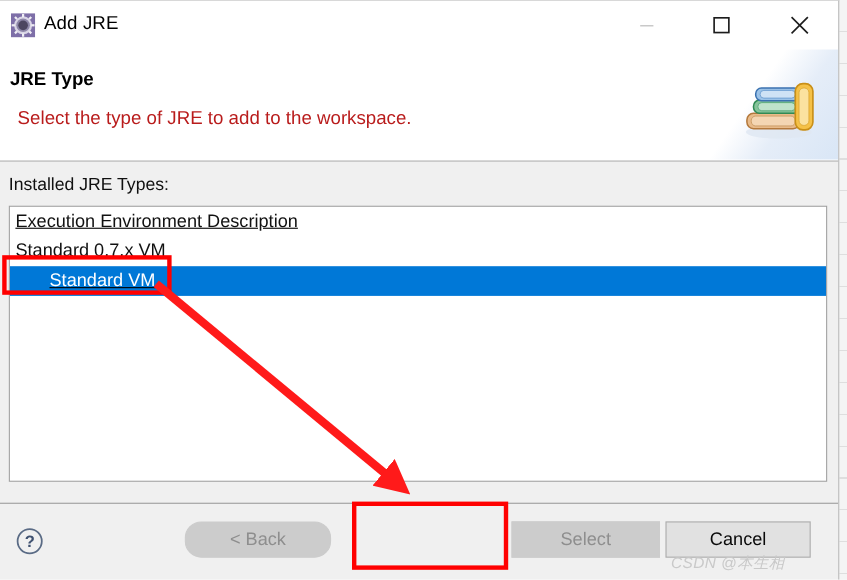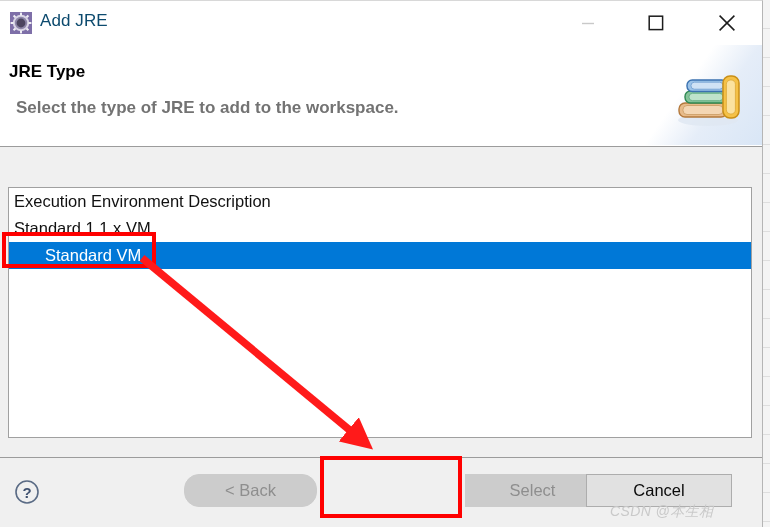--- a/index.html
+++ b/index.html
@@ -48,21 +48,21 @@
   }
   #title-icon {
     position: absolute;
     left: 10px; top: 11px;
     width: 22px; height: 22px;
   }
   #title-text {
     position: absolute;
     left: 40px; top: 10px;
     font-size: 17px;
-    color: #0c4a6e;
+    color: #000000;
     letter-spacing: .1px;
   }
   .winbtn {
     position: absolute;
     top: 0;
     width: 46px; height: 32px;
   }
   .winbtn svg { position:absolute; left:50%; top:50%; transform:translate(-50%,-50%); }
   #btn-min  { left: 565px; top: 6px; }
   #btn-max  { left: 633px; top: 6px; }
@@ -79,22 +79,21 @@
     position: absolute;
     left: 9px; top: 17px;
     font-size: 17px;
     font-weight: bold;
     color: #000000;
   }
   #header-desc {
     position: absolute;
     left: 16px; top: 53px;
     font-size: 17px;
-    color: #737373;
-    font-weight: bold;
+    color: #b91c1c;
   }
   #banner-art {
     position: absolute;
     right: 0; top: 0;
     width: 120px; height: 100px;
     background: linear-gradient(125deg, #ffffff 0%, #ffffff 38%, #e5edf8 62%, #d9e6f6 100%);
   }
   #banner-icon {
     position: absolute;
     right: 16px; top: 22px;
@@ -114,20 +113,21 @@
     color: #101010;
   }
   #list-box {
     position: absolute;
     left: 8px; top: 40px;
     width: 744px; height: 251px;
     background: #ffffff;
     border: 1px solid #a0a0a0;
     box-sizing: border-box;
     overflow: hidden;
+    text-decoration: underline;
   }
   .list-item {
     height: 27px;
     line-height: 27px;
     padding-left: 5px;
     font-size: 16.5px;
     color: #111111;
     white-space: nowrap;
   }
   .list-item.selected {
@@ -164,24 +164,24 @@
   .btn.disabled {
     background: #cccccc;
     border: 1px solid #cccccc;
     color: #8e8e8e;
   }
   .btn.focused {
     background: #e1e1e1;
     border: 2px solid #0078d7;
     line-height: 29px;
   }
-  #btn-back   { left: 184px; width: 133px; border-radius: 15px; }
+  #btn-back   { left: 168px; width: 133px; border-radius: 15px; }
   #btn-next   { left: 322px; width: 137px; }
   #btn-finish { left: 465px; width: 135px; }
-  #btn-cancel { left: 586px; width: 146px; }
+  #btn-cancel { left: 605px; width: 132px; }
 
   #watermark {
     position: absolute;
     left: 610px; top: 503px;
     font-size: 14px;
     color: #c9c9c9;
     letter-spacing: .4px;
     white-space: nowrap;
     font-style: italic;
   }
@@ -268,23 +268,24 @@
         <rect x="13" y="13" width="40" height="11.5" rx="5.2" fill="#9cc3e8" stroke="#3b72b0" stroke-width="1.4"></rect>
         <rect x="17" y="15.2" width="32" height="7" rx="3.4" fill="#cfe2f5" stroke="#6d9dd0" stroke-width="0.8"></rect>
 
         <rect x="49" y="9" width="16" height="42" rx="7" fill="#f5c147" stroke="#c98f17" stroke-width="1.5"></rect>
         <rect x="52.4" y="13" width="9" height="34" rx="4.2" fill="#fbe2a0" stroke="#dca837" stroke-width="0.8"></rect>
       </svg>
     </span>
   </div>
 
   <div id="body">
+    <div id="list-label">Installed JRE Types:</div>
     <div id="list-box">
       <div class="list-item">Execution Environment Description</div>
-      <div class="list-item">Standard 1.1.x VM</div>
+      <div class="list-item">Standard 0.7.x VM</div>
       <div class="list-item selected">Standard VM</div>
     </div>
   </div>
 
   <div id="footer">
     <span id="help-icon">
       <svg width="26" height="26" viewBox="0 0 26 26">
         <circle cx="13" cy="13" r="11" fill="none" stroke="#5a6b85" stroke-width="1.6"></circle>
         <text x="13" y="18.6" font-family="Liberation Sans, sans-serif" font-size="15" font-weight="bold" fill="#3f5170" text-anchor="middle">?</text>
       </svg>

